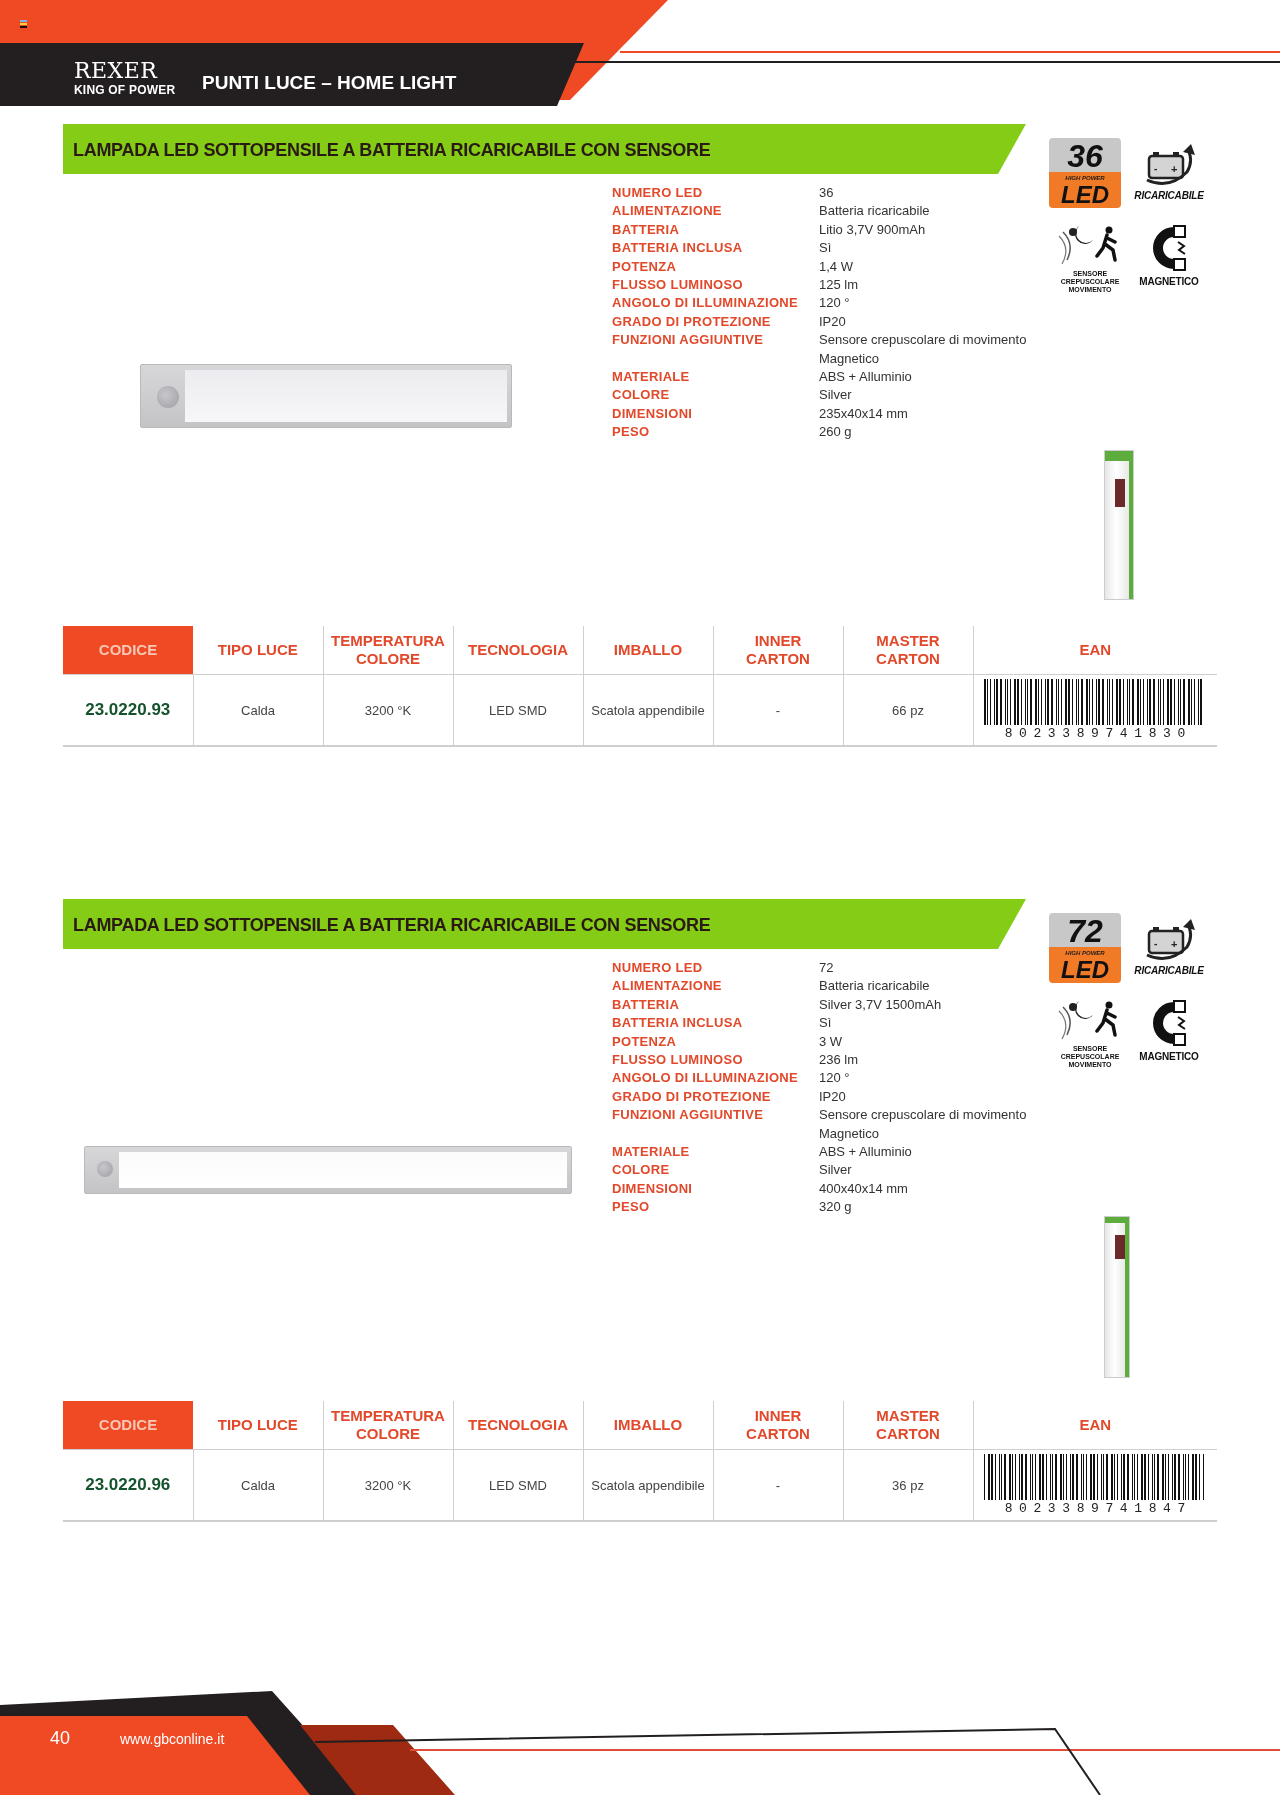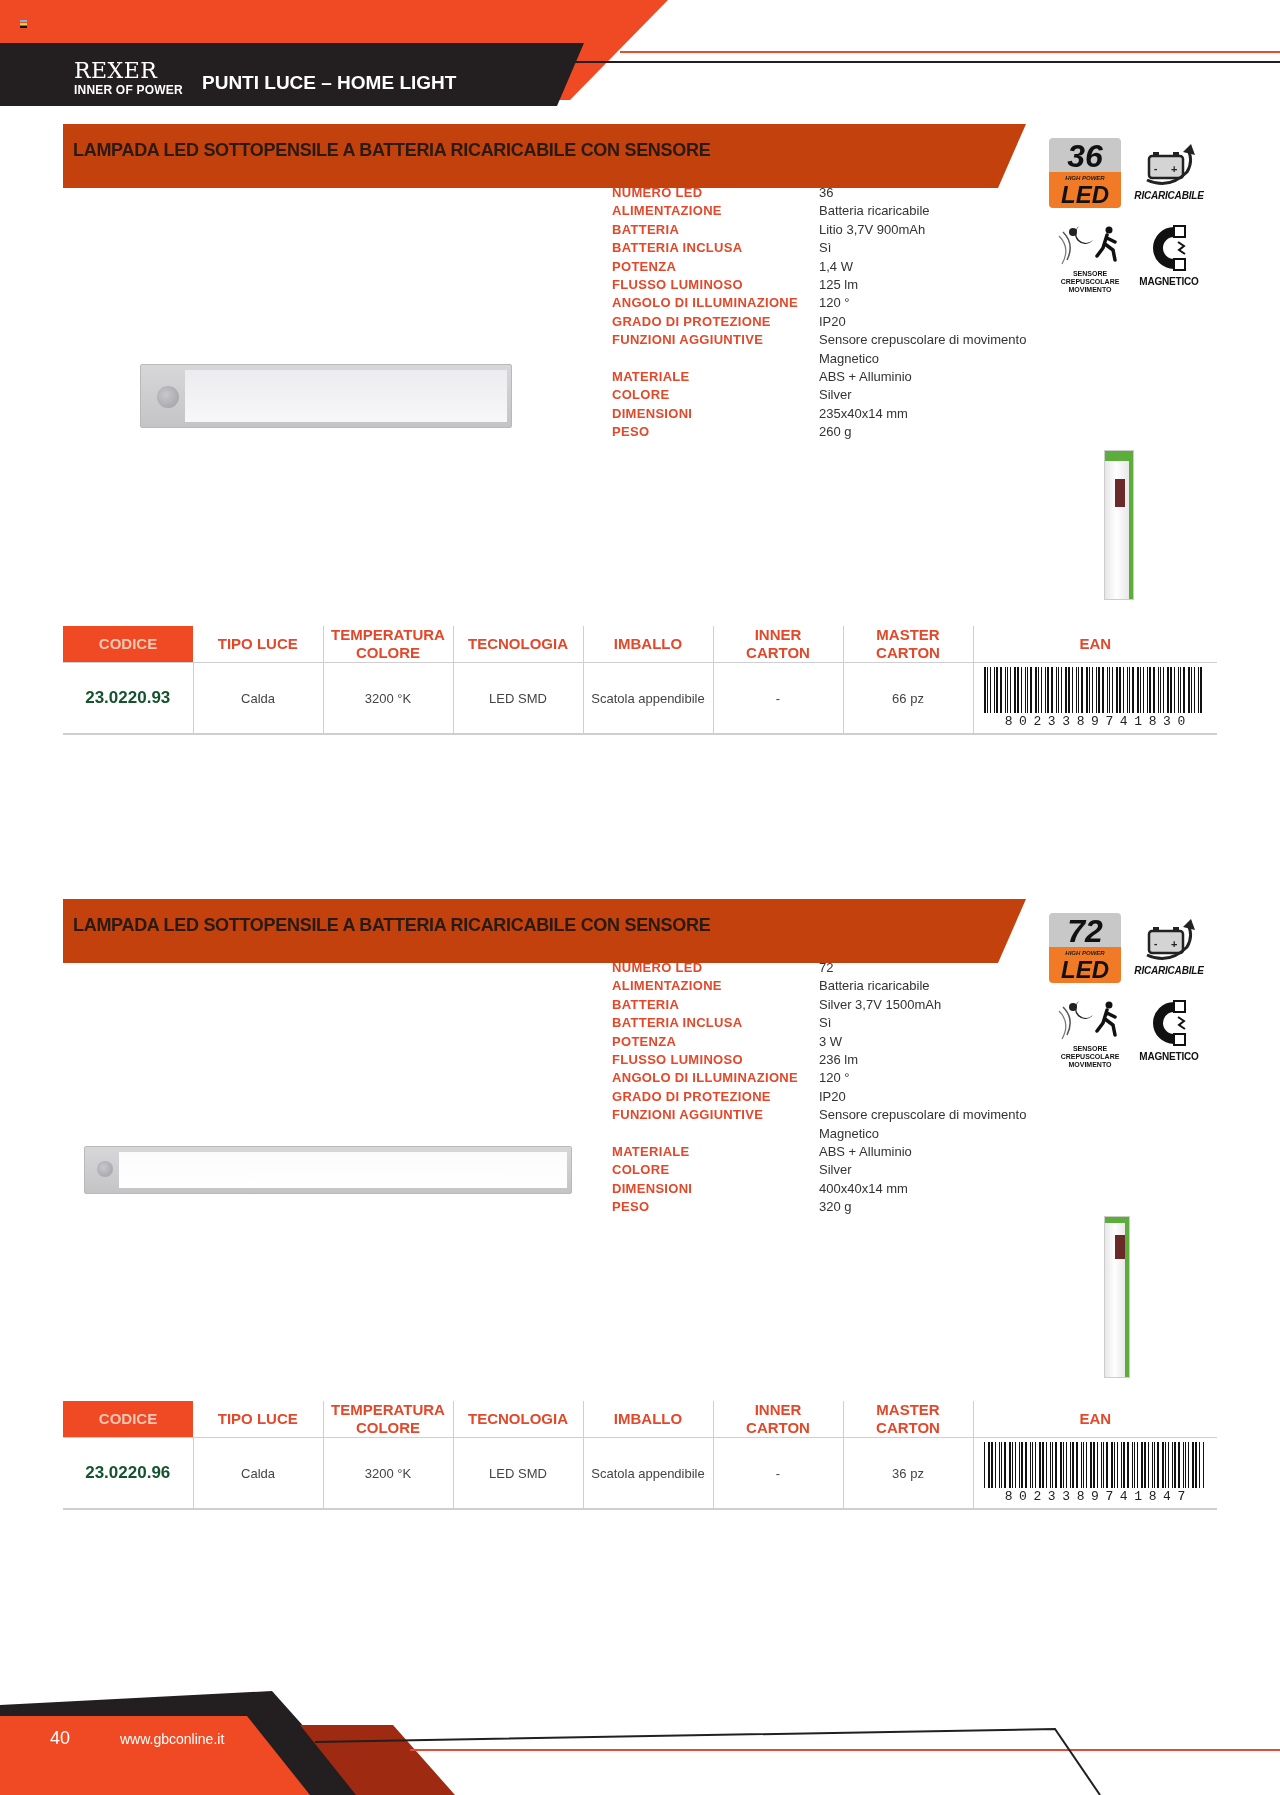--- a/index.html
+++ b/index.html
@@ -34,22 +34,22 @@
     font-family: "DejaVu Serif", serif; font-weight:normal; font-size: 22px; letter-spacing: 0.5px;
   }
   .brand-tag { font-weight:bold; font-size: 12px; margin-top: 2px; letter-spacing: 0.2px; }
   .hdr-title {
     position:absolute; left: 202px; top: 72px; color:#fff; font-weight:bold; font-size: 19px;
   }
 
   
   .product { position:absolute; left:0; width:1280px; height: 640px; }
   .banner {
-    position:absolute; left: 63px; top: 0; width: 963px; height: 64px;
-    background: #c2410c;
+    position:absolute; left: 63px; top: 0; width: 963px; height: 50px;
+    background: #84cc16;
     clip-path: polygon(0 0, 100% 0, 935px 100%, 0 100%);
   }
   .banner-title {
     position:absolute; left: 10px; top: 16px; color:#2a1a14; font-weight:bold; font-size: 18px;
     letter-spacing: -0.3px;
   }
 
   .specs { position:absolute; left: 612px; top: 60px; width: 430px; }
   .spec-row { display:flex; height: 18.4px; font-size: 13px; line-height: 18.4px; }
   .spec-label { width: 207px; color:#e2482a; font-weight:bold; letter-spacing: 0.3px; }
@@ -75,21 +75,21 @@
 
   .pack { position:absolute; background: linear-gradient(90deg, #e6e6e6, #ffffff 40%, #e0e0e0); border:1px solid #ccc; }
   .pack .green-top { position:absolute; left:0; right:0; top:0; height: 10px; background:#5cad3b; }
   .pack .green-side { position:absolute; right:0; top:0; bottom:0; width: 4px; background:#5cad3b; }
   .pack .label { position:absolute; left: 10px; width: 10px; background: #6a2a2a; }
 
   
   .tbl { position:absolute; left: 63px; width: 1154px; border-collapse: collapse; table-layout: fixed; }
   .tbl th {
     height: 36px; color:#e2482a; font-weight:bold; font-size: 15px; line-height: 18px; text-align:center;
-    border-right: 1px solid #cfcfcf; border-bottom: 1px solid #cfcfcf; padding: 0;
+    border-right: 1px solid #cfcfcf; border-bottom: 1px solid #cfcfcf; padding: 6px;
   }
   .tbl th.codice { background:#ef4a23; color:#f9c7b6; border-right: none; }
   .tbl th:last-child { border-right:none; }
   .tbl td {
     height: 70px; text-align:center; font-size: 13px; color:#444;
     border-right: 1px solid #cfcfcf; border-bottom: 2px solid #cfcfcf; padding:0;
   }
   .tbl td:last-child { border-right:none; }
   .tbl td.code { font-size: 17px; font-weight:bold; color:#14532d; }
   .barcode { display:flex; flex-direction:column; align-items:center; }
@@ -121,21 +121,21 @@
 <div class="hdr-black"></div>
 <div class="hdr-line-orange"></div>
 <div class="hdr-line-black"></div>
 <div class="hdr-menu">
   <span style="background:#7fb2e5"></span>
     <span style="background:#f3d23a"></span>
     <span style="background:#111"></span>
 </div>
 <div class="brand">
   <div class="brand-name">REXER</div>
-  <div class="brand-tag">INNER OF POWER</div>
+  <div class="brand-tag">KING OF POWER</div>
 </div>
 <div class="hdr-title">PUNTI LUCE – HOME LIGHT</div>
 
 <div class="product" style="top:124px;">
   <div class="banner">
     <div class="banner-title">LAMPADA LED SOTTOPENSILE A BATTERIA RICARICABILE CON SENSORE</div>
   </div>
 
   <div class="badge-led">
     <div class="top">36</div>

